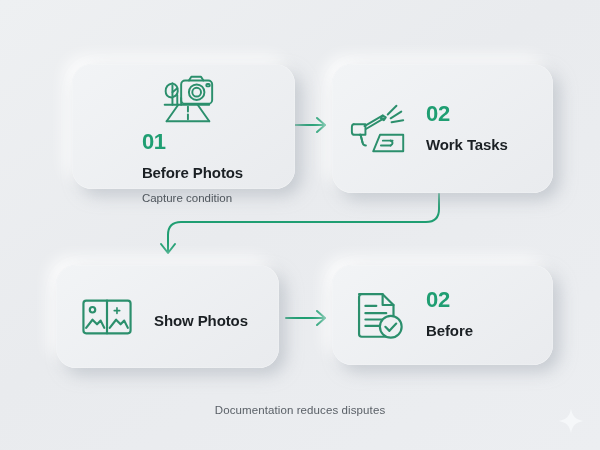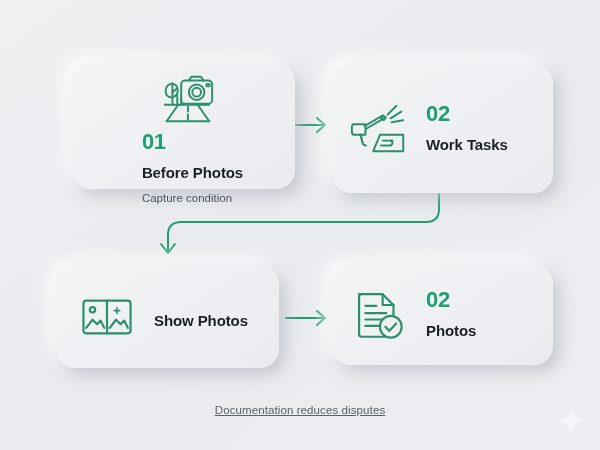--- a/index.html
+++ b/index.html
@@ -88,21 +88,20 @@
   
   .footer-note {
     position: absolute;
     left: 0;
     top: 404px;
     width: 600px;
     text-align: center;
     font-size: 11.5px;
     color: #5a6067;
     letter-spacing: 0.1px;
-    text-decoration: underline;
   }
   .sparkle {
     position: absolute;
     left: 556px;
     top: 406px;
     width: 30px;
     height: 30px;
   }
 </style>
 </head>
@@ -223,21 +222,21 @@
         <line x1="17" y1="30" x2="40" y2="30"></line>
         <line x1="17" y1="37" x2="40" y2="37"></line>
         <line x1="17" y1="44" x2="32" y2="44"></line>
 
         <circle cx="45" cy="45" r="12" fill="#eef0f2"></circle>
         <polyline points="39,45 43.5,49.5 51,41.5"></polyline>
       </svg>
     </div>
     <div class="card-text">
       <div class="step-num">02</div>
-      <div class="step-title">Photos</div>
+      <div class="step-title">Before</div>
     </div>
   </div>
 
   <div class="footer-note">Documentation reduces disputes</div>
 
   <svg class="sparkle" viewBox="0 0 32 32" fill="none">
     <path d="M16 3 C17.6 11.2 20.8 14.4 29 16 C20.8 17.6 17.6 20.8 16 29 C14.4 20.8 11.2 17.6 3 16 C11.2 14.4 14.4 11.2 16 3 Z" fill="#f5f7f9"></path>
   </svg>
 
 </div>

